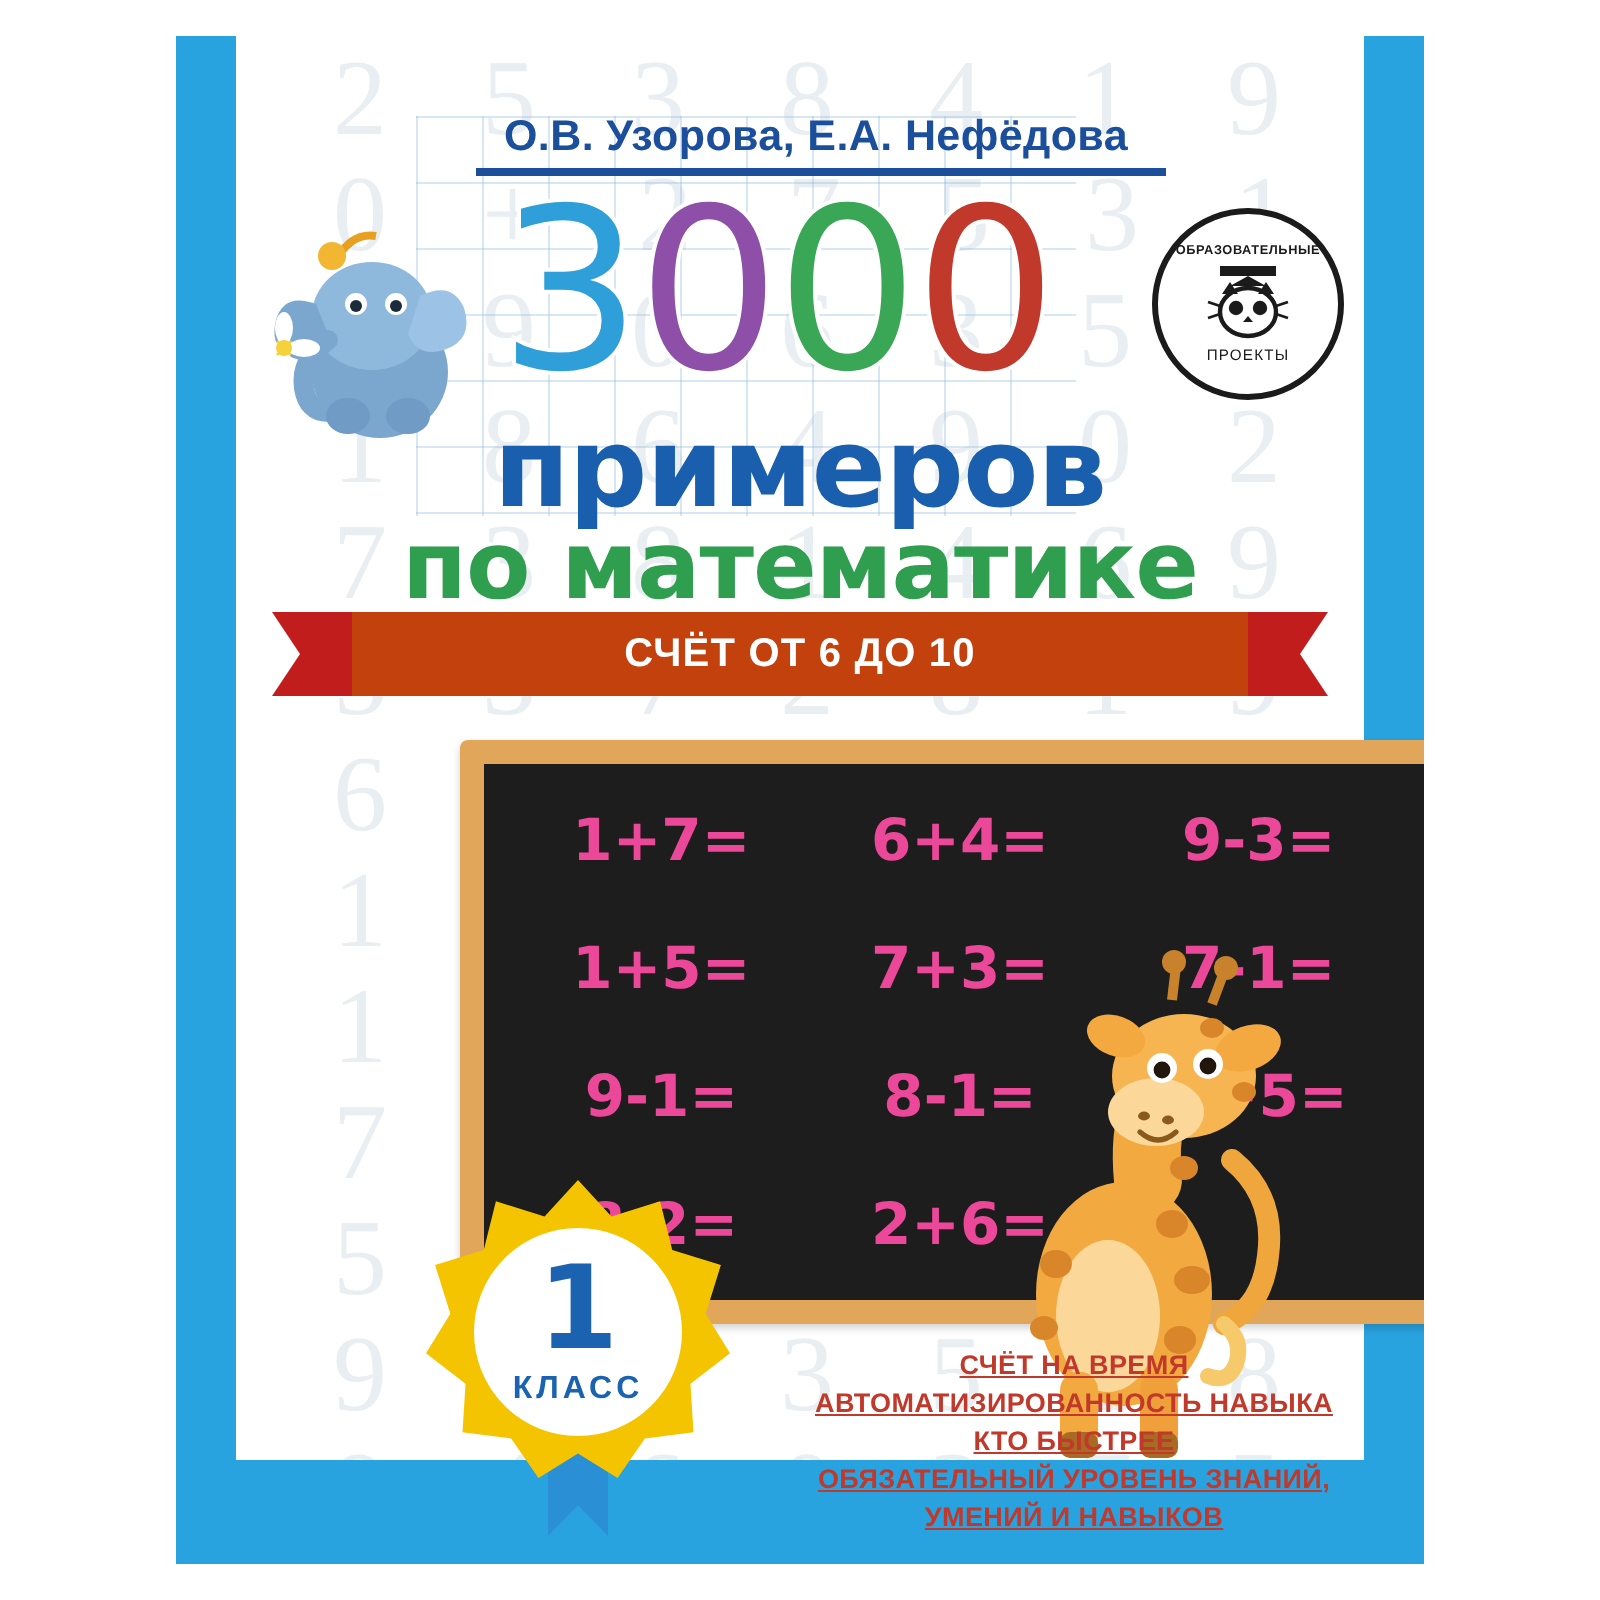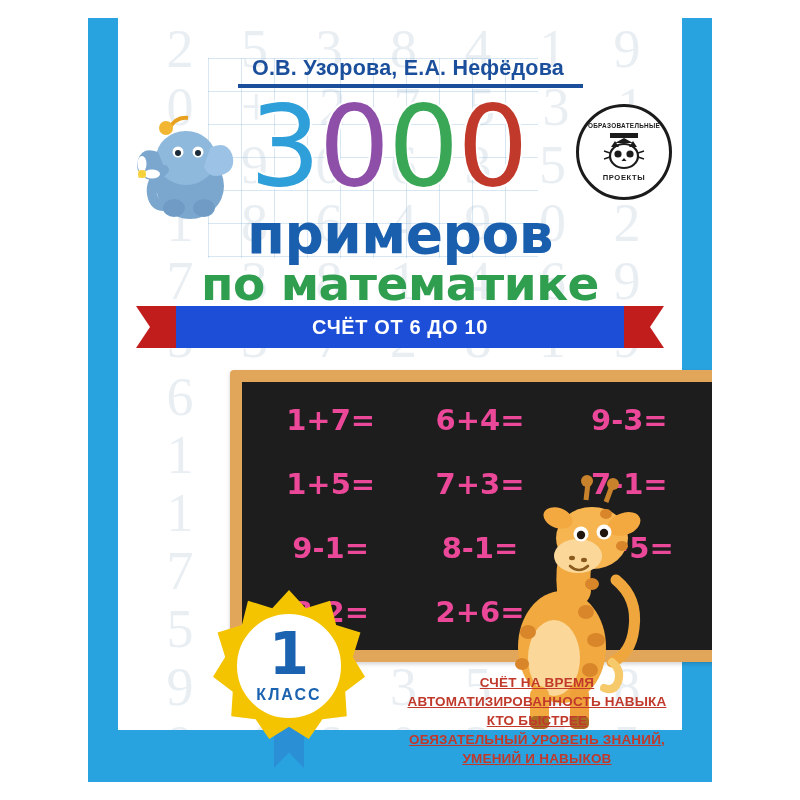--- a/index.html
+++ b/index.html
@@ -152,21 +152,21 @@
     letter-spacing: -0.5px;
   }
 
   
   .ribbon {
     position: absolute;
     left: 88px;
     top: 288px;
     width: 448px;
     height: 42px;
-    background: #1d4ed8;
+    background: #c2410c;
     display: flex;
     align-items: center;
     justify-content: center;
   }
   .ribbon-tail {
     position: absolute;
     top: 288px;
     width: 40px;
     height: 42px;
     background: #c21d1d;
@@ -306,21 +306,21 @@
     letter-spacing: .3px;
     margin-bottom: 2px;
   }
   .badge-cat {
     width: 46px;
     height: 40px;
     position: relative;
   }
   .badge-bottom {
     font-size: 7.6px;
-    font-weight: bold;
+    font-weight: normal;
     color: #1b1b1b;
     letter-spacing: .6px;
     margin-top: 2px;
   }
 
   
   .elephant { position: absolute; left: 36px; top: 82px; width: 126px; height: 128px; }
   .giraffe  { position: absolute; left: 378px; top: 454px; width: 186px; height: 260px; }
 </style>
 </head>

